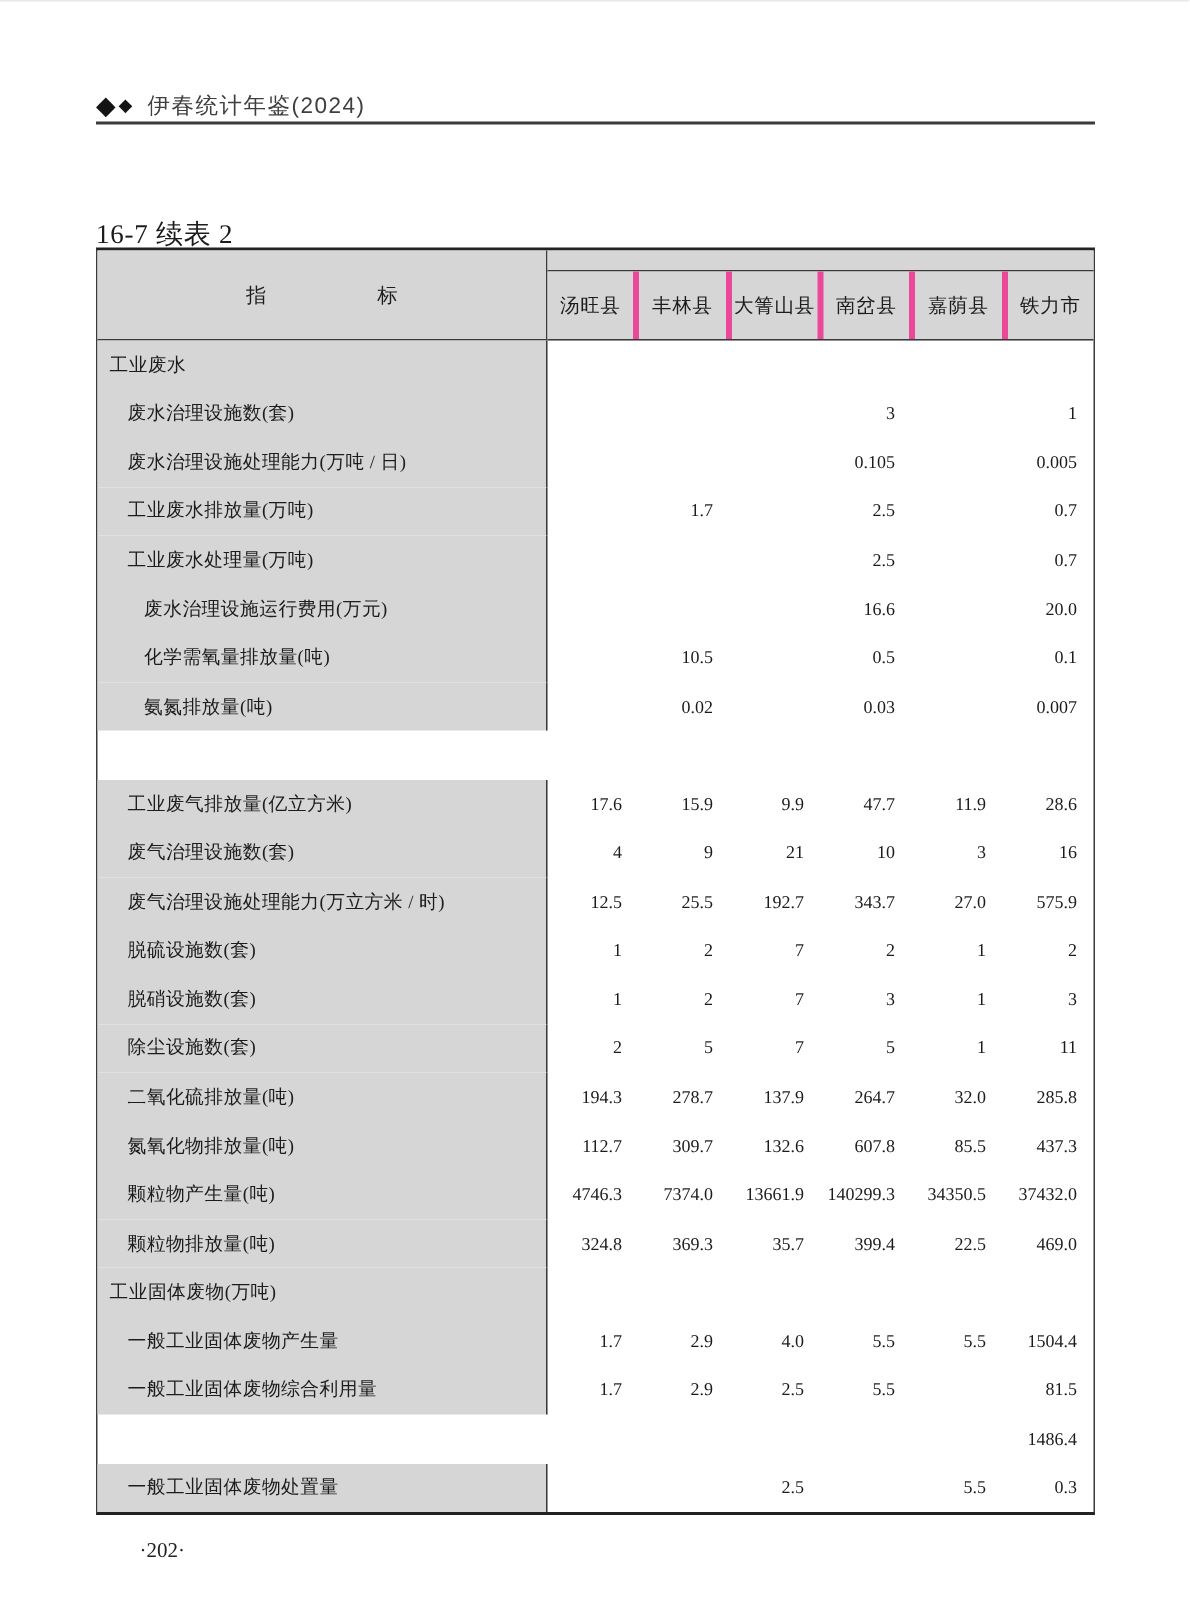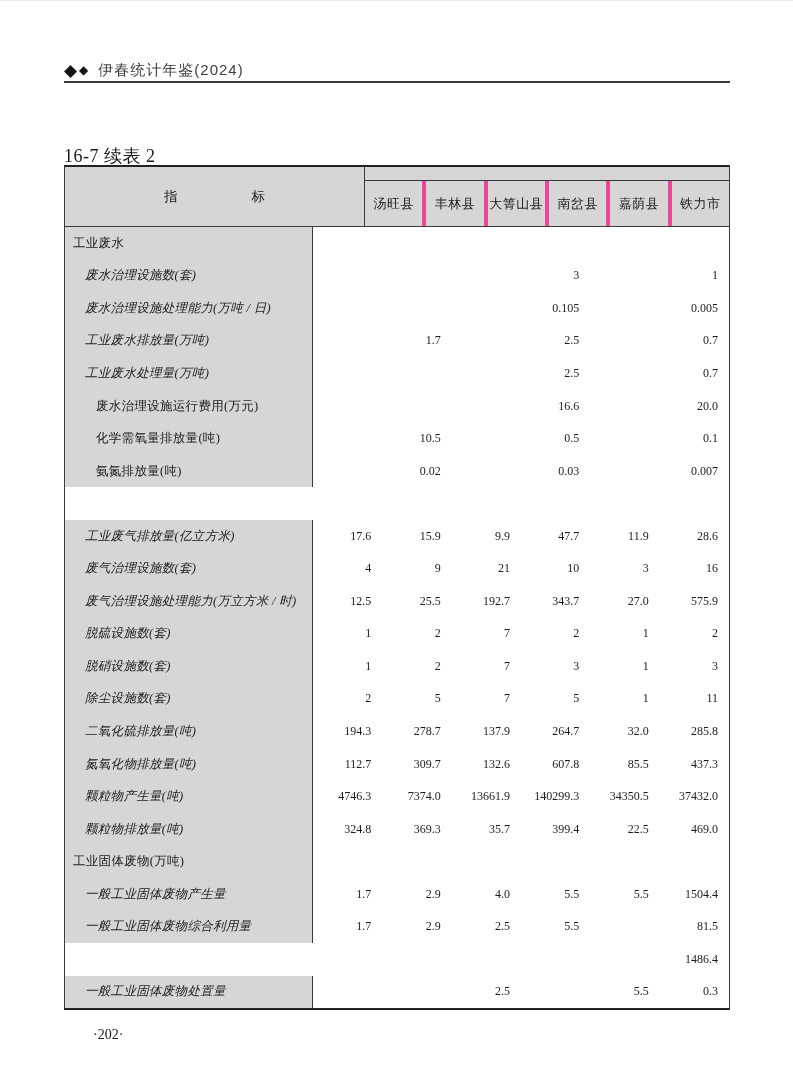--- a/index.html
+++ b/index.html
@@ -54,29 +54,29 @@
   .county-cell {
     flex: 1; display: flex; align-items: center; justify-content: center;
     border-right: 4px solid #ec4899;
     font-size: 13px; color: #1c1c1c; letter-spacing: 0.5px;
   }
   .county-cell:last-child { border-right: none; }
 
   .tbody { flex: 1; display: flex; flex-direction: column; }
   .trow { flex: 1; display: flex; }
   .tlabel {
-    width: 248px; flex: none;
+    width: 300px; flex: none;
     background: #d6d6d6;
     border-right: 1px solid #3a3a3a;
     display: flex; align-items: center;
     font-size: 12.5px; color: #1c1c1c; letter-spacing: 0.3px;
     white-space: nowrap;
   }
   .tlabel.lvl0 { padding-left: 8px; }
-  .tlabel.lvl1 { padding-left: 20px; font-style: italic; }
+  .tlabel.lvl1 { padding-left: 20px; }
   .tlabel.lvl2 { padding-left: 31px; }
   .tval {
     flex: 1; display: flex; align-items: center; justify-content: flex-end;
     padding-right: 11px; font-size: 12px; color: #1c1c1c;
   }
 
   .page-number { position: absolute; left: 93px; top: 1027px; font-size: 14px; color: #222222; }
 </style>
 </head>
 <body>

